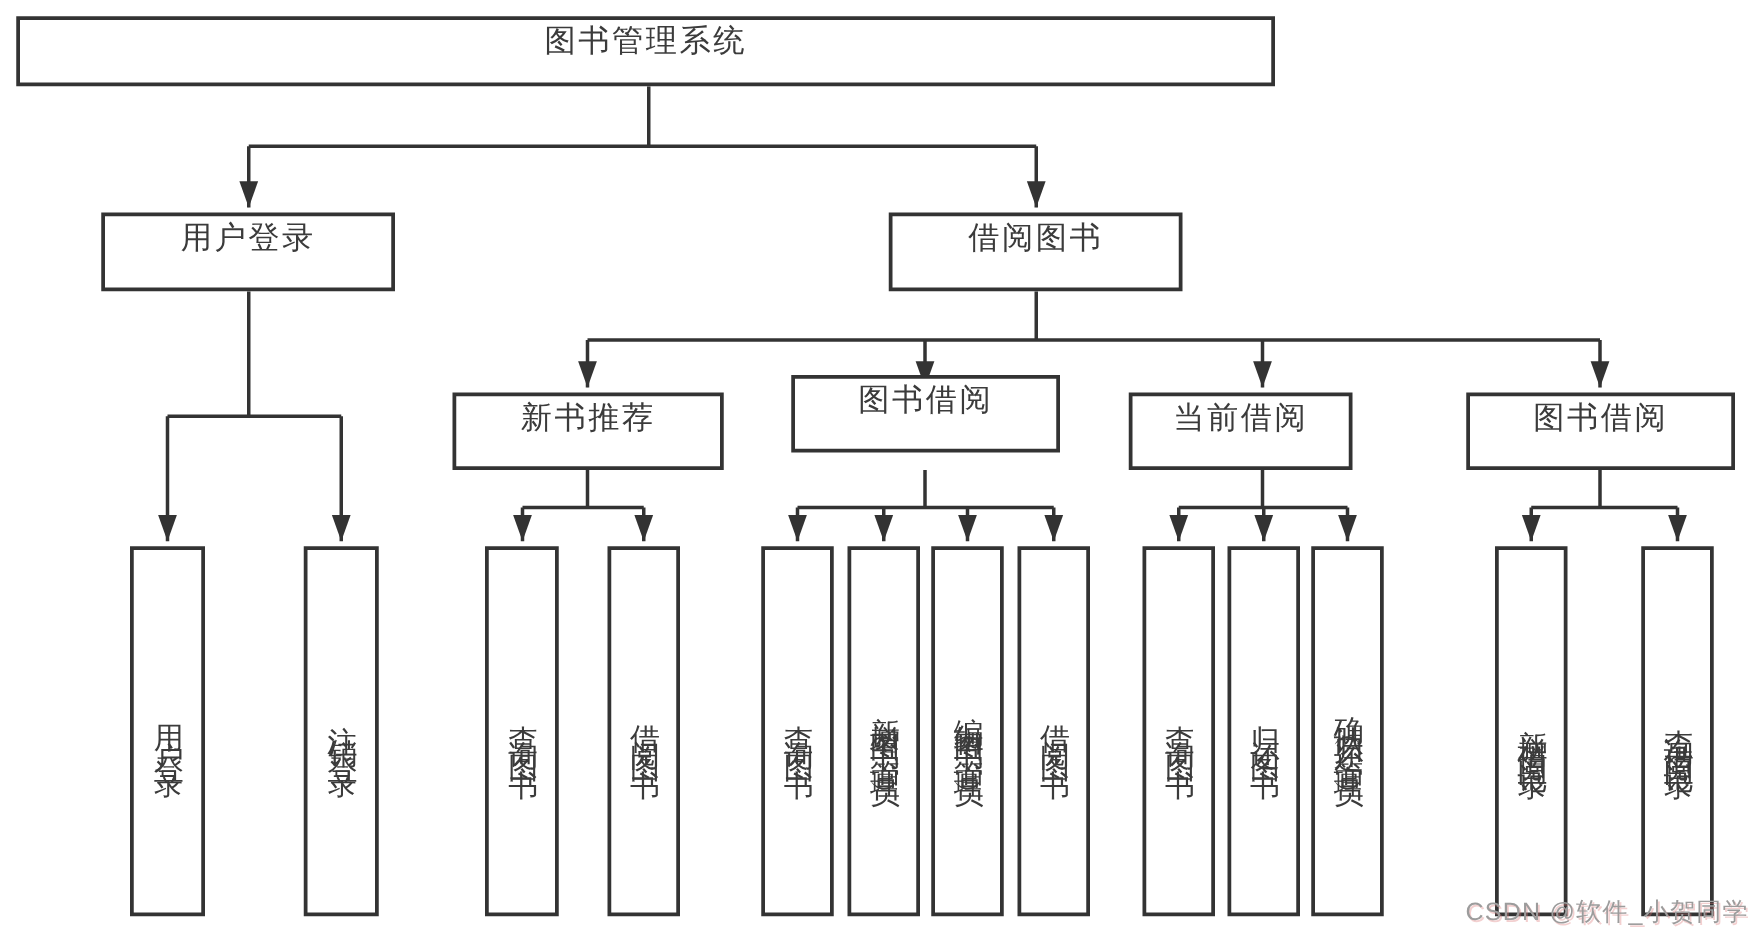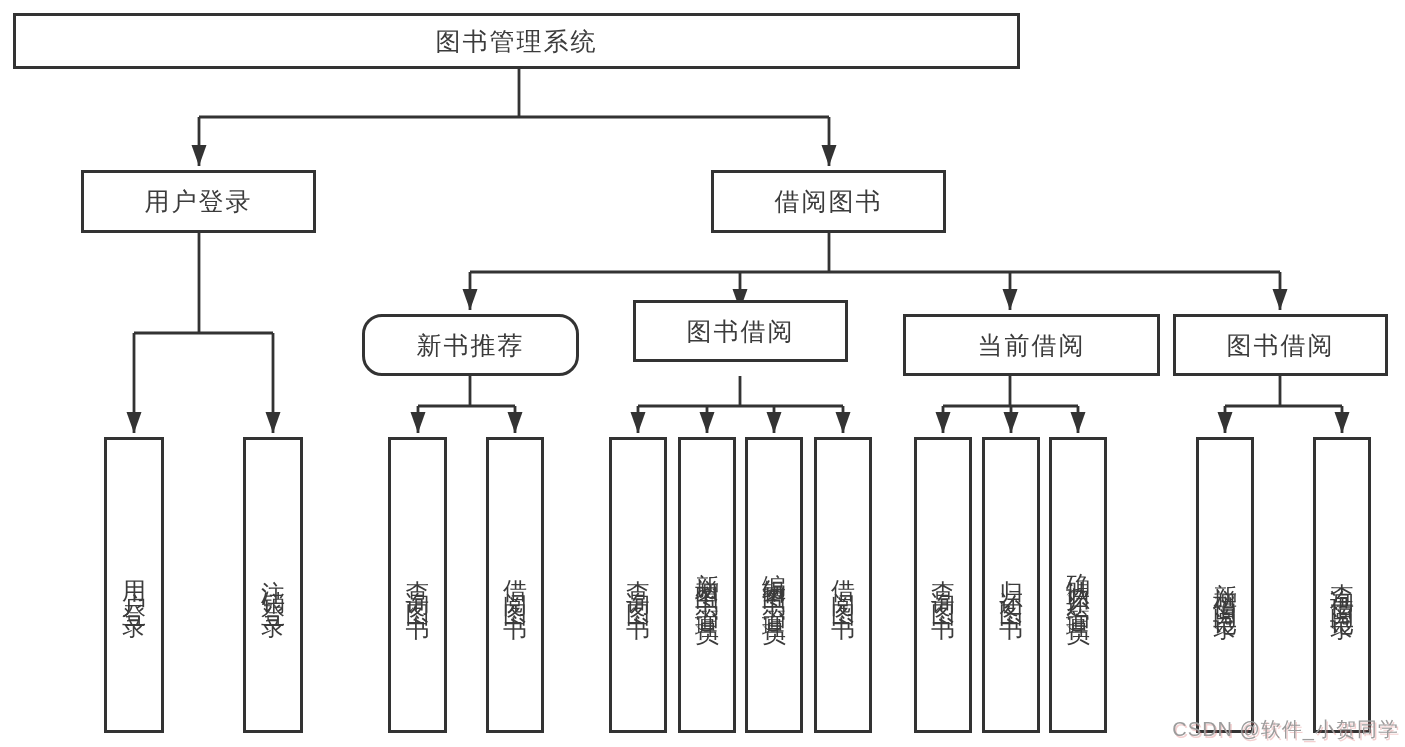--- a/index.html
+++ b/index.html
@@ -29,38 +29,38 @@
     stroke: var(--line);
     stroke-width: 2.8;
     fill: none;
   }
 
   .node {
     position: absolute;
     background: #ffffff;
     border: 3px solid var(--line);
     display: flex;
-    align-items: center;
+    align-items: flex-start;
     justify-content: center;
     color: var(--text);
   }
   .node .hlabel {
     font-size: 25px;
     letter-spacing: 2px;
     white-space: nowrap;
     color: var(--text);
   }
 
   
   #box-root  { left: 13px;  top: 13px;  width: 1007px; height: 56px; }
   #box-l1-0  { left: 81px;  top: 170px; width: 235px;  height: 63px; }
   #box-l1-1  { left: 711px; top: 170px; width: 235px;  height: 63px; }
-  #box-l2-0  { left: 362px; top: 314px; width: 217px;  height: 62px; border-radius: 20px; }
+  #box-l2-0  { left: 362px; top: 314px; width: 217px;  height: 62px; }
   #box-l2-1  { left: 633px; top: 300px; width: 215px;  height: 62px; }
-  #box-l2-2  { left: 903px; top: 314px; width: 257px;  height: 62px; }
+  #box-l2-2  { left: 903px; top: 314px; width: 179px;  height: 62px; }
   #box-l2-3  { left: 1173px;top: 314px; width: 215px;  height: 62px; }
 
   .leaf {
     position: absolute;
     top: 437px;
     height: 296px;
     width: 60px;
     background: #ffffff;
     border: 3px solid var(--line);
     display: flex;

